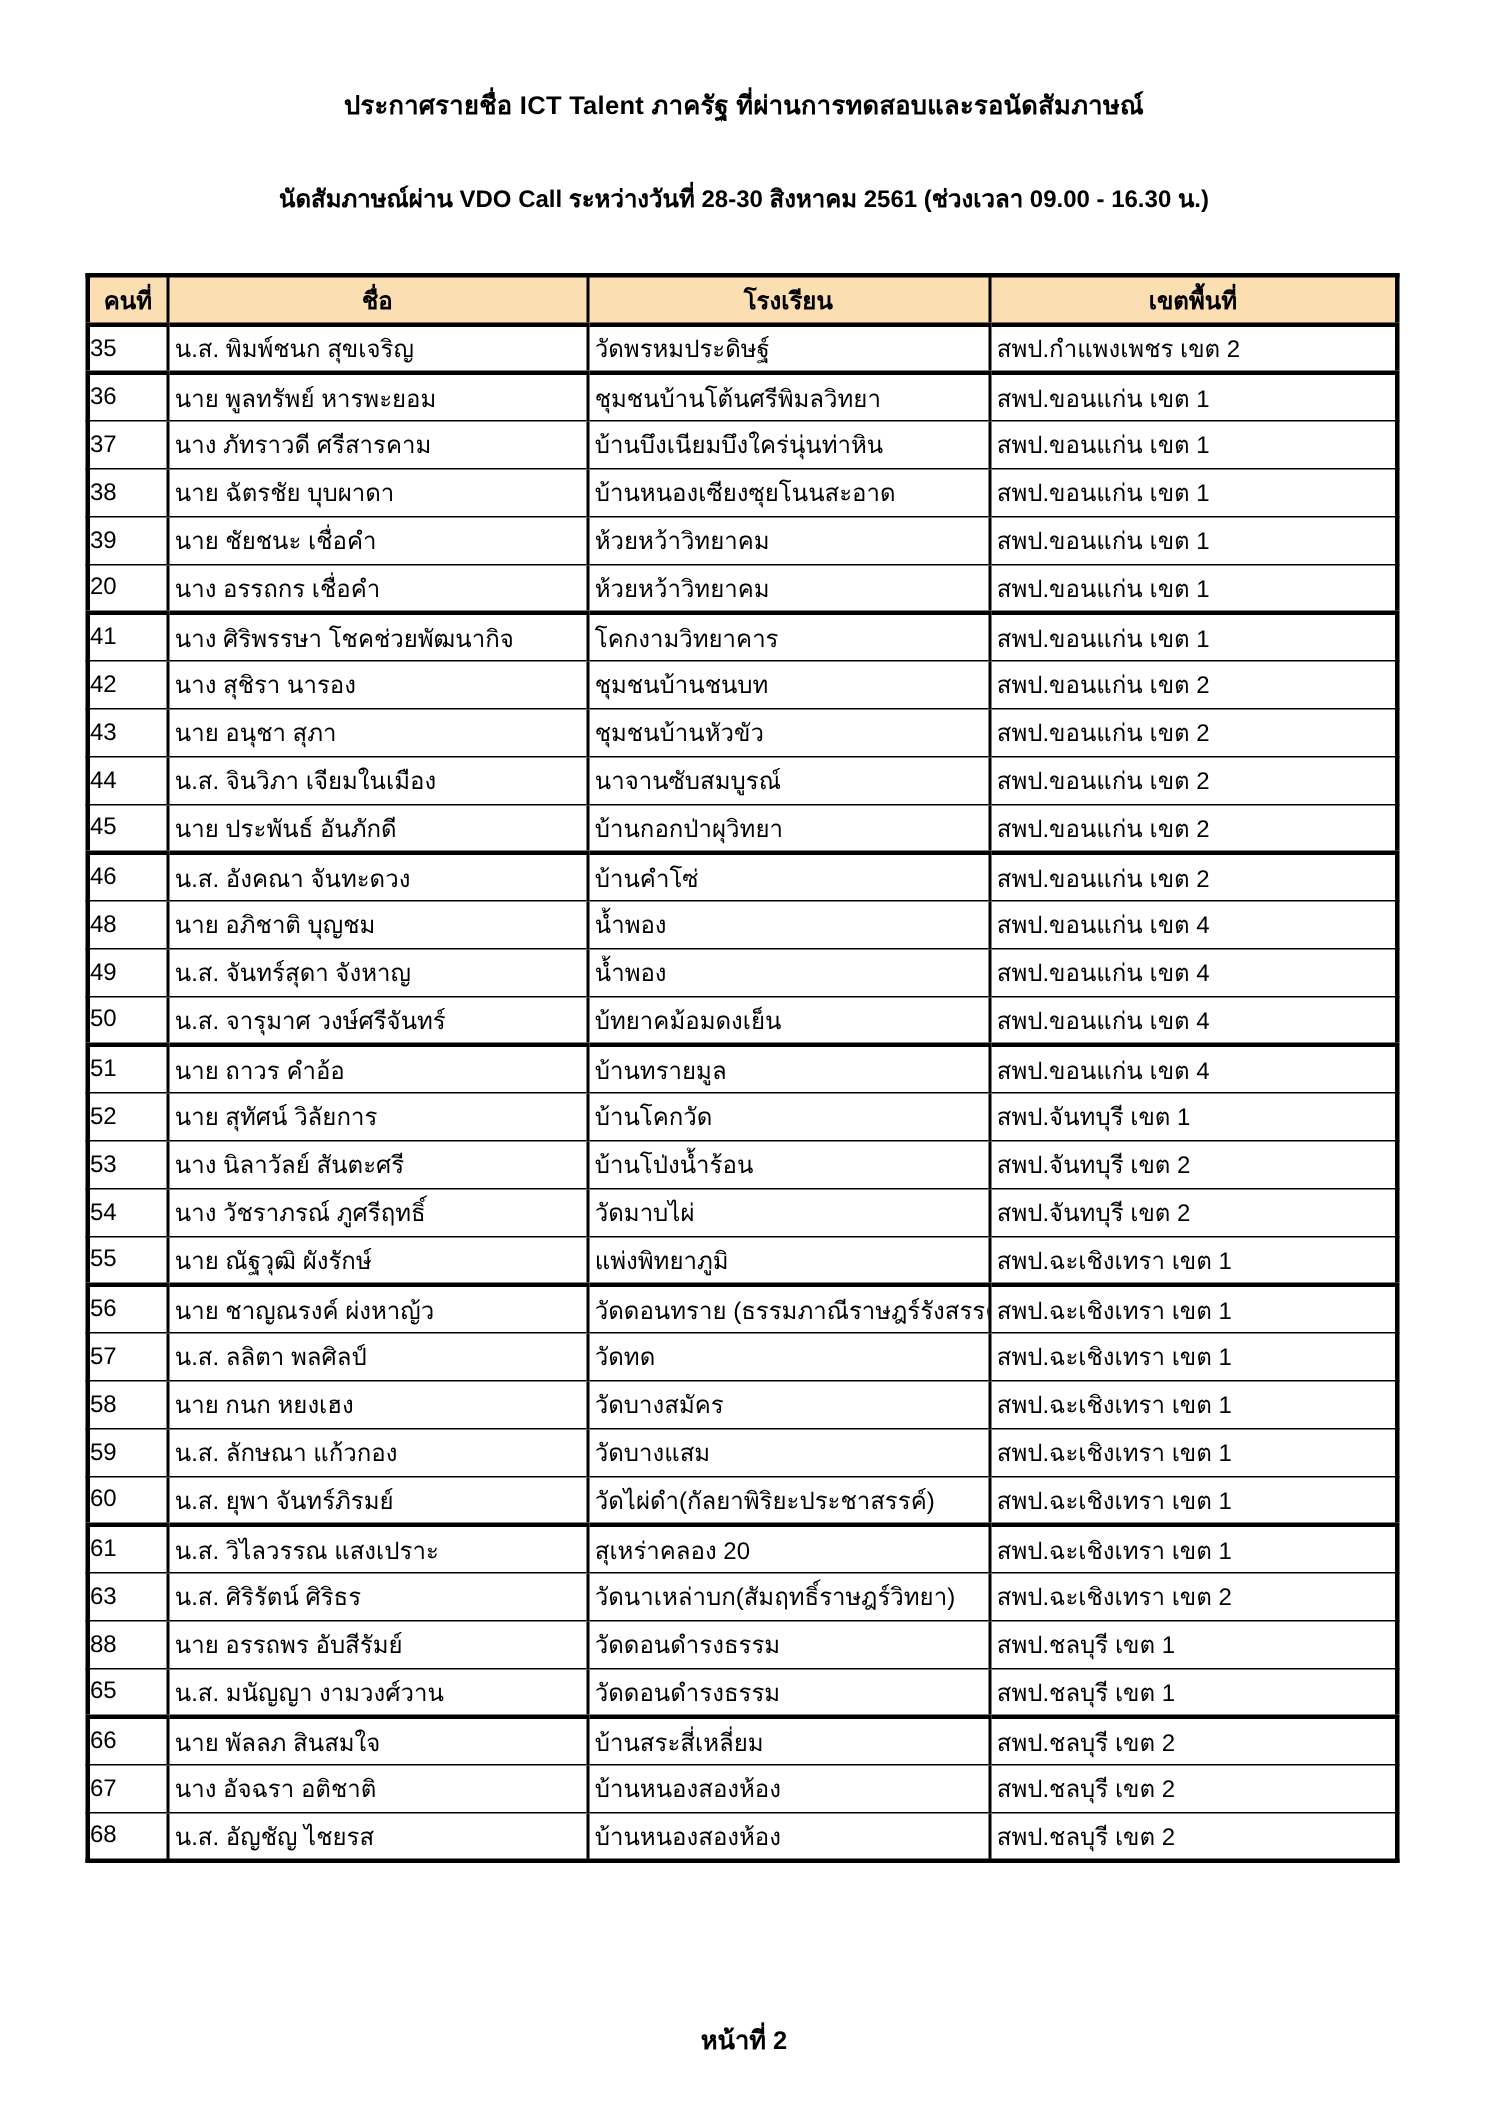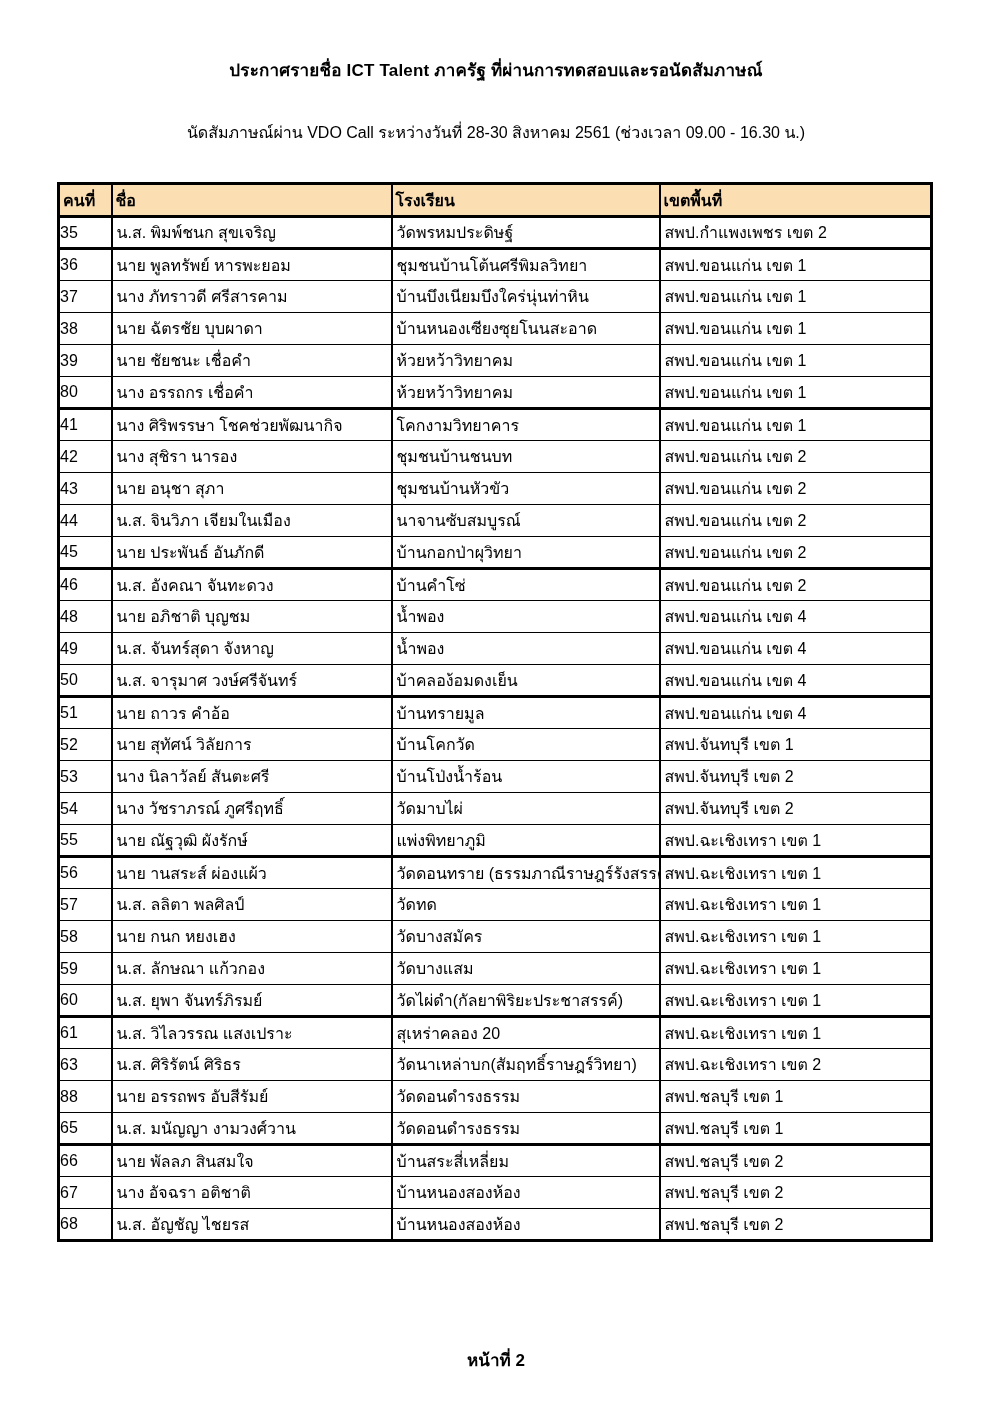--- a/index.html
+++ b/index.html
@@ -26,39 +26,39 @@
     font-weight: bold;
     letter-spacing: 0.2px;
   }
   .doc-subtitle {
     position: absolute;
     top: 120px;
     left: 0;
     width: 100%;
     text-align: center;
     font-size: 16px;
-    font-weight: normal;
+    font-weight: bold;
   }
   table.roster {
     position: absolute;
     top: 182px;
     left: 57px;
     width: 873px;
     border-collapse: collapse;
     table-layout: fixed;
     border: 3px solid var(--border-color, #000);
   }
   table.roster col.c-no     { width: 53px; }
   table.roster col.c-name   { width: 280px; }
   table.roster col.c-school { width: 268px; }
   table.roster col.c-area   { width: 272px; }
   table.roster th {
     background: var(--header-bg, #FBDFB3);
     font-weight: bold;
-    text-align: left;
+    text-align: center;
     font-size: 16px;
     height: 33px;
     border-left: 2px solid var(--border-color, #000);
     border-right: 2px solid var(--border-color, #000);
     border-bottom: 3px solid var(--border-color, #000);
     padding: 2px 3px;
   }
   table.roster td {
     font-size: 16px;
     height: 32px;
@@ -134,21 +134,21 @@
     <td class="col-school">บ้านหนองเซียงซุยโนนสะอาด</td>
     <td class="col-area">สพป.ขอนแก่น เขต 1</td>
   </tr>
         <tr>
     <td class="col-no">39</td>
     <td class="col-name">นาย ชัยชนะ เชื่อคำ</td>
     <td class="col-school">ห้วยหว้าวิทยาคม</td>
     <td class="col-area">สพป.ขอนแก่น เขต 1</td>
   </tr>
         <tr class="thick-bottom">
-    <td class="col-no">80</td>
+    <td class="col-no">20</td>
     <td class="col-name">นาง อรรถกร เชื่อคำ</td>
     <td class="col-school">ห้วยหว้าวิทยาคม</td>
     <td class="col-area">สพป.ขอนแก่น เขต 1</td>
   </tr>
         <tr>
     <td class="col-no">41</td>
     <td class="col-name">นาง ศิริพรรษา โชคช่วยพัฒนากิจ</td>
     <td class="col-school">โคกงามวิทยาคาร</td>
     <td class="col-area">สพป.ขอนแก่น เขต 1</td>
   </tr>
@@ -190,21 +190,21 @@
   </tr>
         <tr>
     <td class="col-no">49</td>
     <td class="col-name">น.ส. จันทร์สุดา จังหาญ</td>
     <td class="col-school">น้ำพอง</td>
     <td class="col-area">สพป.ขอนแก่น เขต 4</td>
   </tr>
         <tr class="thick-bottom">
     <td class="col-no">50</td>
     <td class="col-name">น.ส. จารุมาศ วงษ์ศรีจันทร์</td>
-    <td class="col-school">บ้าคลอง้อมดงเย็น</td>
+    <td class="col-school">บ้ทยาคม้อมดงเย็น</td>
     <td class="col-area">สพป.ขอนแก่น เขต 4</td>
   </tr>
         <tr>
     <td class="col-no">51</td>
     <td class="col-name">นาย ถาวร คำอ้อ</td>
     <td class="col-school">บ้านทรายมูล</td>
     <td class="col-area">สพป.ขอนแก่น เขต 4</td>
   </tr>
         <tr>
     <td class="col-no">52</td>
@@ -225,21 +225,21 @@
     <td class="col-area">สพป.จันทบุรี เขต 2</td>
   </tr>
         <tr class="thick-bottom">
     <td class="col-no">55</td>
     <td class="col-name">นาย ณัฐวุฒิ ผังรักษ์</td>
     <td class="col-school">แพ่งพิทยาภูมิ</td>
     <td class="col-area">สพป.ฉะเชิงเทรา เขต 1</td>
   </tr>
         <tr>
     <td class="col-no">56</td>
-    <td class="col-name">นาย านสระส์ ผ่องแผ้ว</td>
+    <td class="col-name">นาย ชาญณรงค์ ผ่งหาญ้ว</td>
     <td class="col-school">วัดดอนทราย (ธรรมภาณีราษฎร์รังสรรค์)</td>
     <td class="col-area">สพป.ฉะเชิงเทรา เขต 1</td>
   </tr>
         <tr>
     <td class="col-no">57</td>
     <td class="col-name">น.ส. ลลิตา พลศิลป์</td>
     <td class="col-school">วัดทด</td>
     <td class="col-area">สพป.ฉะเชิงเทรา เขต 1</td>
   </tr>
         <tr>

